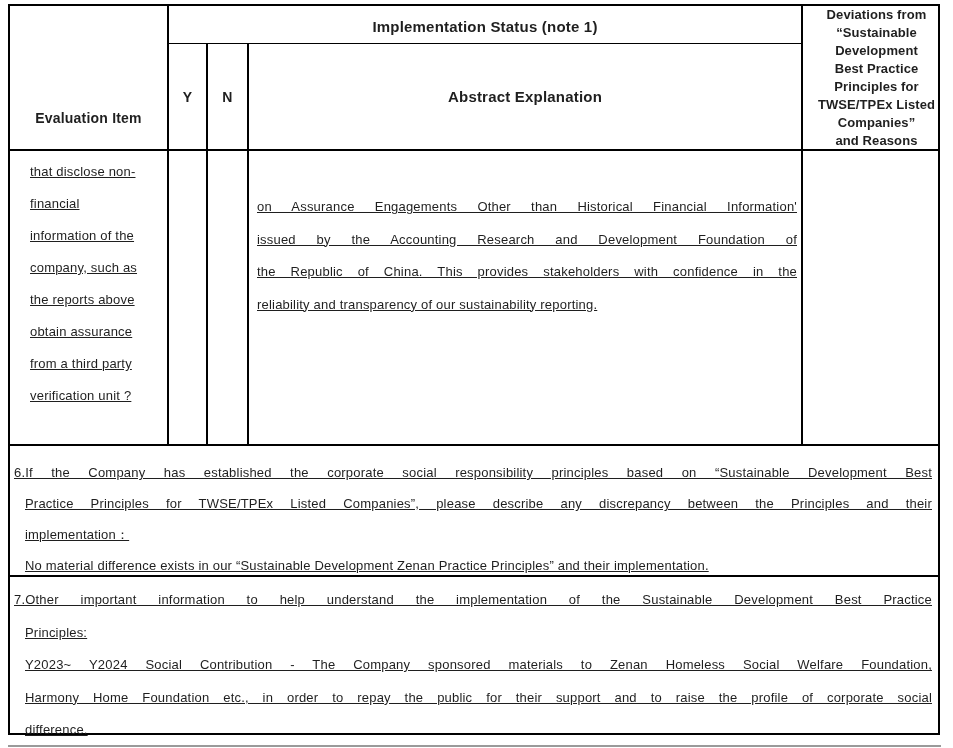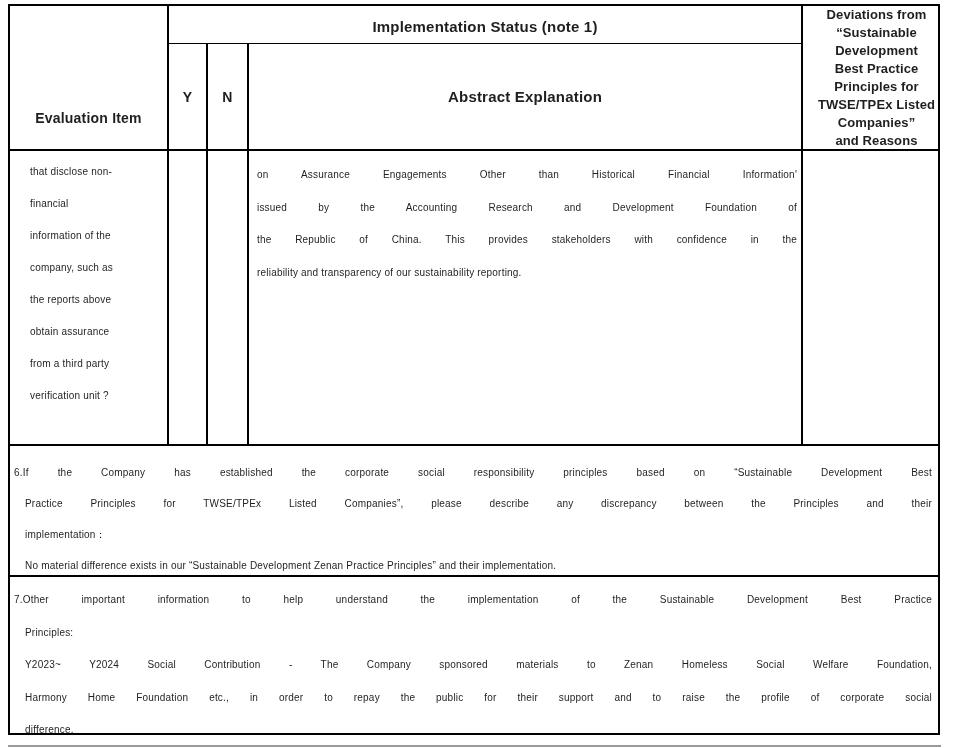--- a/index.html
+++ b/index.html
@@ -17,24 +17,24 @@
   .cell {
     position: absolute;
     box-sizing: border-box;
     display: flex;
     align-items: center;
     justify-content: center;
     text-align: center;
   }
   .hdr { font-weight: bold; font-size: 15px; letter-spacing: 0.2px; }
   .hdr-sm { font-weight: bold; font-size: 13px; line-height: 18px; white-space: pre-line; letter-spacing: 0.1px; }
-  .txtblock { position: absolute; box-sizing: border-box; font-size: 10px; letter-spacing: 0.2px; }
+  .txtblock { position: absolute; box-sizing: border-box; font-size: 13px; letter-spacing: 0.2px; text-decoration: underline; }
   .txtblock > div { min-height: 1em; }
   .eval-lines  { line-height: 32px; }
-  .abs-lines   { line-height: 32.5px; }
+  .abs-lines   { line-height: 32.5px; margin-top: 32px; }
   .sec6-lines  { line-height: 31px; }
   .sec7-lines  { line-height: 32.6px; }
   .just { text-align: justify; text-align-last: justify; }
   .indent { padding-left: 11px; }
 </style>
 </head>
 <body>
 
 <div id="page">
 

